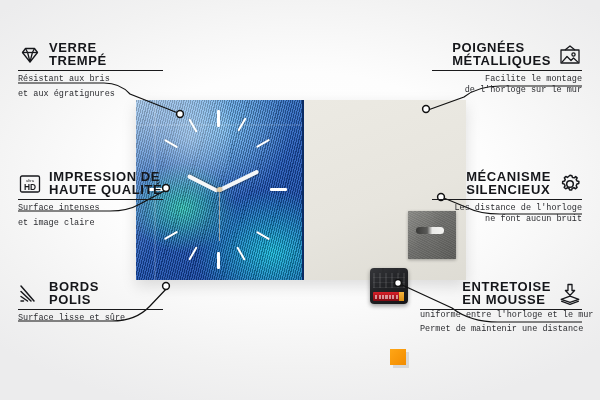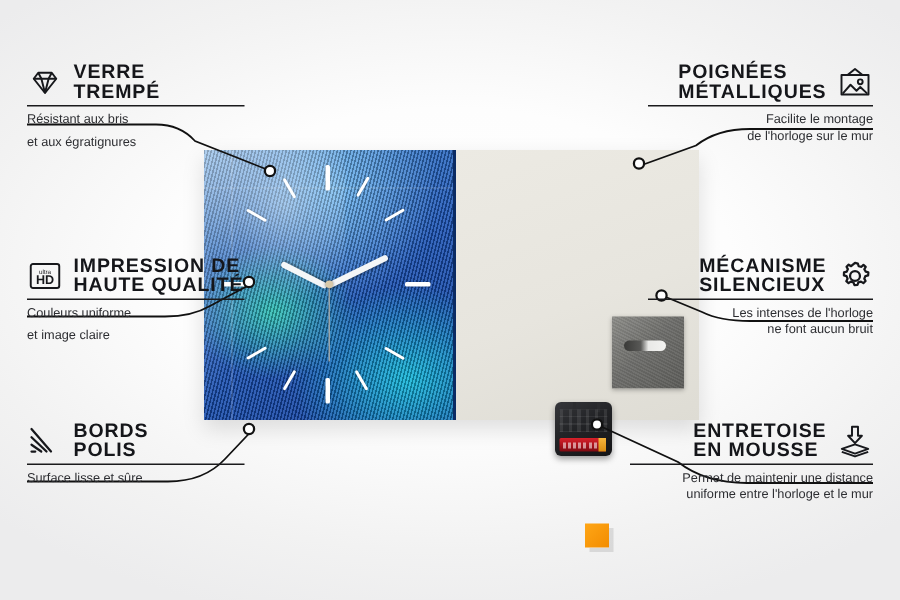--- a/index.html
+++ b/index.html
@@ -95,21 +95,21 @@
   
   .callout{position:absolute;}
   .co-head{display:flex;align-items:center;gap:7px;}
   .co-title{
     font-family:Liberation Sans, sans-serif;font-weight:bold;
     font-size:13px;letter-spacing:.6px;color:#15161a;line-height:12.5px;
     text-transform:uppercase;white-space:nowrap;
   }
   .co-rule{height:1px;background:#1a1a1c;margin-top:3px;}
   .co-sub{
-    font-family:Liberation Sans, sans-serif;font-size:8.5px;color:#2c2d31;
+    font-family:Liberation Mono, monospace;font-size:8.5px;color:#2c2d31;
     line-height:10.5px;margin-top:3px;white-space:nowrap;
   }
   .left .co-head{justify-content:flex-start;}
   .left .co-title{text-align:left;}
   .left .co-sub{text-align:left;}
   .right .co-head{justify-content:flex-end;}
   .right .co-title{text-align:left;}
   .right .co-sub{text-align:right;}
   .ico{width:24px;height:24px;flex:0 0 24px;display:block;}
   .ico svg{display:block;width:24px;height:24px;}
@@ -210,21 +210,21 @@
           <text x="12" y="10.4" font-family="Liberation Sans, sans-serif" font-size="4.2" text-anchor="middle" fill="#17181c">ultra</text>
           <text x="12" y="17.6" font-family="Liberation Sans, sans-serif" font-size="8.4" font-weight="bold" text-anchor="middle" fill="#17181c">HD</text>
         </svg>
       </span>
       <span>
         <div class="co-title">IMPRESSION DE</div>
         <div class="co-title">HAUTE QUALITÉ</div>
       </span>
     </div>
     <div class="co-rule" style="width:145px;"></div>
-    <div class="co-sub">Couleurs uniforme</div>
+    <div class="co-sub">Surface intenses</div>
     <div class="co-sub" style="margin-top:4px;">et image claire</div>
   </div>
 
   <div class="callout left" style="left:18px;top:281px;width:150px;">
     <div class="co-head">
       <span class="ico">
         <svg viewBox="0 0 24 24">
             <g stroke="#17181c" stroke-width="1.5" stroke-linecap="round">
           <line x1="3" y1="4" x2="16" y2="19"></line>
               <line x1="3" y1="9.5" x2="13" y2="19"></line>
@@ -273,38 +273,38 @@
       <span class="ico">
         <svg viewBox="0 0 24 24">
             <g fill="none" stroke="#17181c" stroke-width="1.5" stroke-linejoin="round">
           <path d="M12 3.2 l1.9 .55 .55 1.75 1.85 .35 1.35-1.25 1.5 1.3 -.95 1.6 .95 1.6 1.75 .45 -.15 2 -1.8 .5 -.75 1.7 .85 1.6 -1.45 1.4 -1.6-1 -1.75 .5 -.6 1.75 -2 .05 -.7-1.75 -1.75-.55 -1.5 1.05 -1.5-1.35 .85-1.65 -.7-1.7 -1.75-.55 .1-2 1.8-.45 .75-1.7 -.9-1.55 1.45-1.4 1.6 1z"></path>
           <circle cx="12" cy="12" r="3.3"></circle>
             </g>
           </svg>
       </span>
     </div>
     <div class="co-rule" style="width:150px;"></div>
-    <div class="co-sub">Les intenses de l'horloge</div>
+    <div class="co-sub">Les distance de l'horloge</div>
     <div class="co-sub" style="margin-top:0;">ne font aucun bruit</div>
   </div>
 
   <div class="callout right" style="left:420px;top:281px;width:162px;">
     <div class="co-head">
       <span>
         <div class="co-title">ENTRETOISE</div>
         <div class="co-title">EN MOUSSE</div>
       </span>
       <span class="ico">
         <svg viewBox="0 0 24 24">
             <g fill="none" stroke="#17181c" stroke-width="1.3" stroke-linejoin="round">
           <path d="M10 2.5 h4 v6 h2.6 L12 13.4 L7.4 8.5 H10 z"></path>
           <path d="M12 14.2 L3.2 17.3 L12 20.4 L20.8 17.3 z"></path>
           <path d="M3.2 19.2 L12 22.3 L20.8 19.2"></path>
             </g>
           </svg>
       </span>
     </div>
     <div class="co-rule" style="width:162px;"></div>
+    <div class="co-sub" style="margin-top:0;">uniforme entre l'horloge et le mur</div>
     <div class="co-sub">Permet de maintenir une distance</div>
-    <div class="co-sub" style="margin-top:0;">uniforme entre l'horloge et le mur</div>
   </div>
 
 </div>
 
 </body></html>

